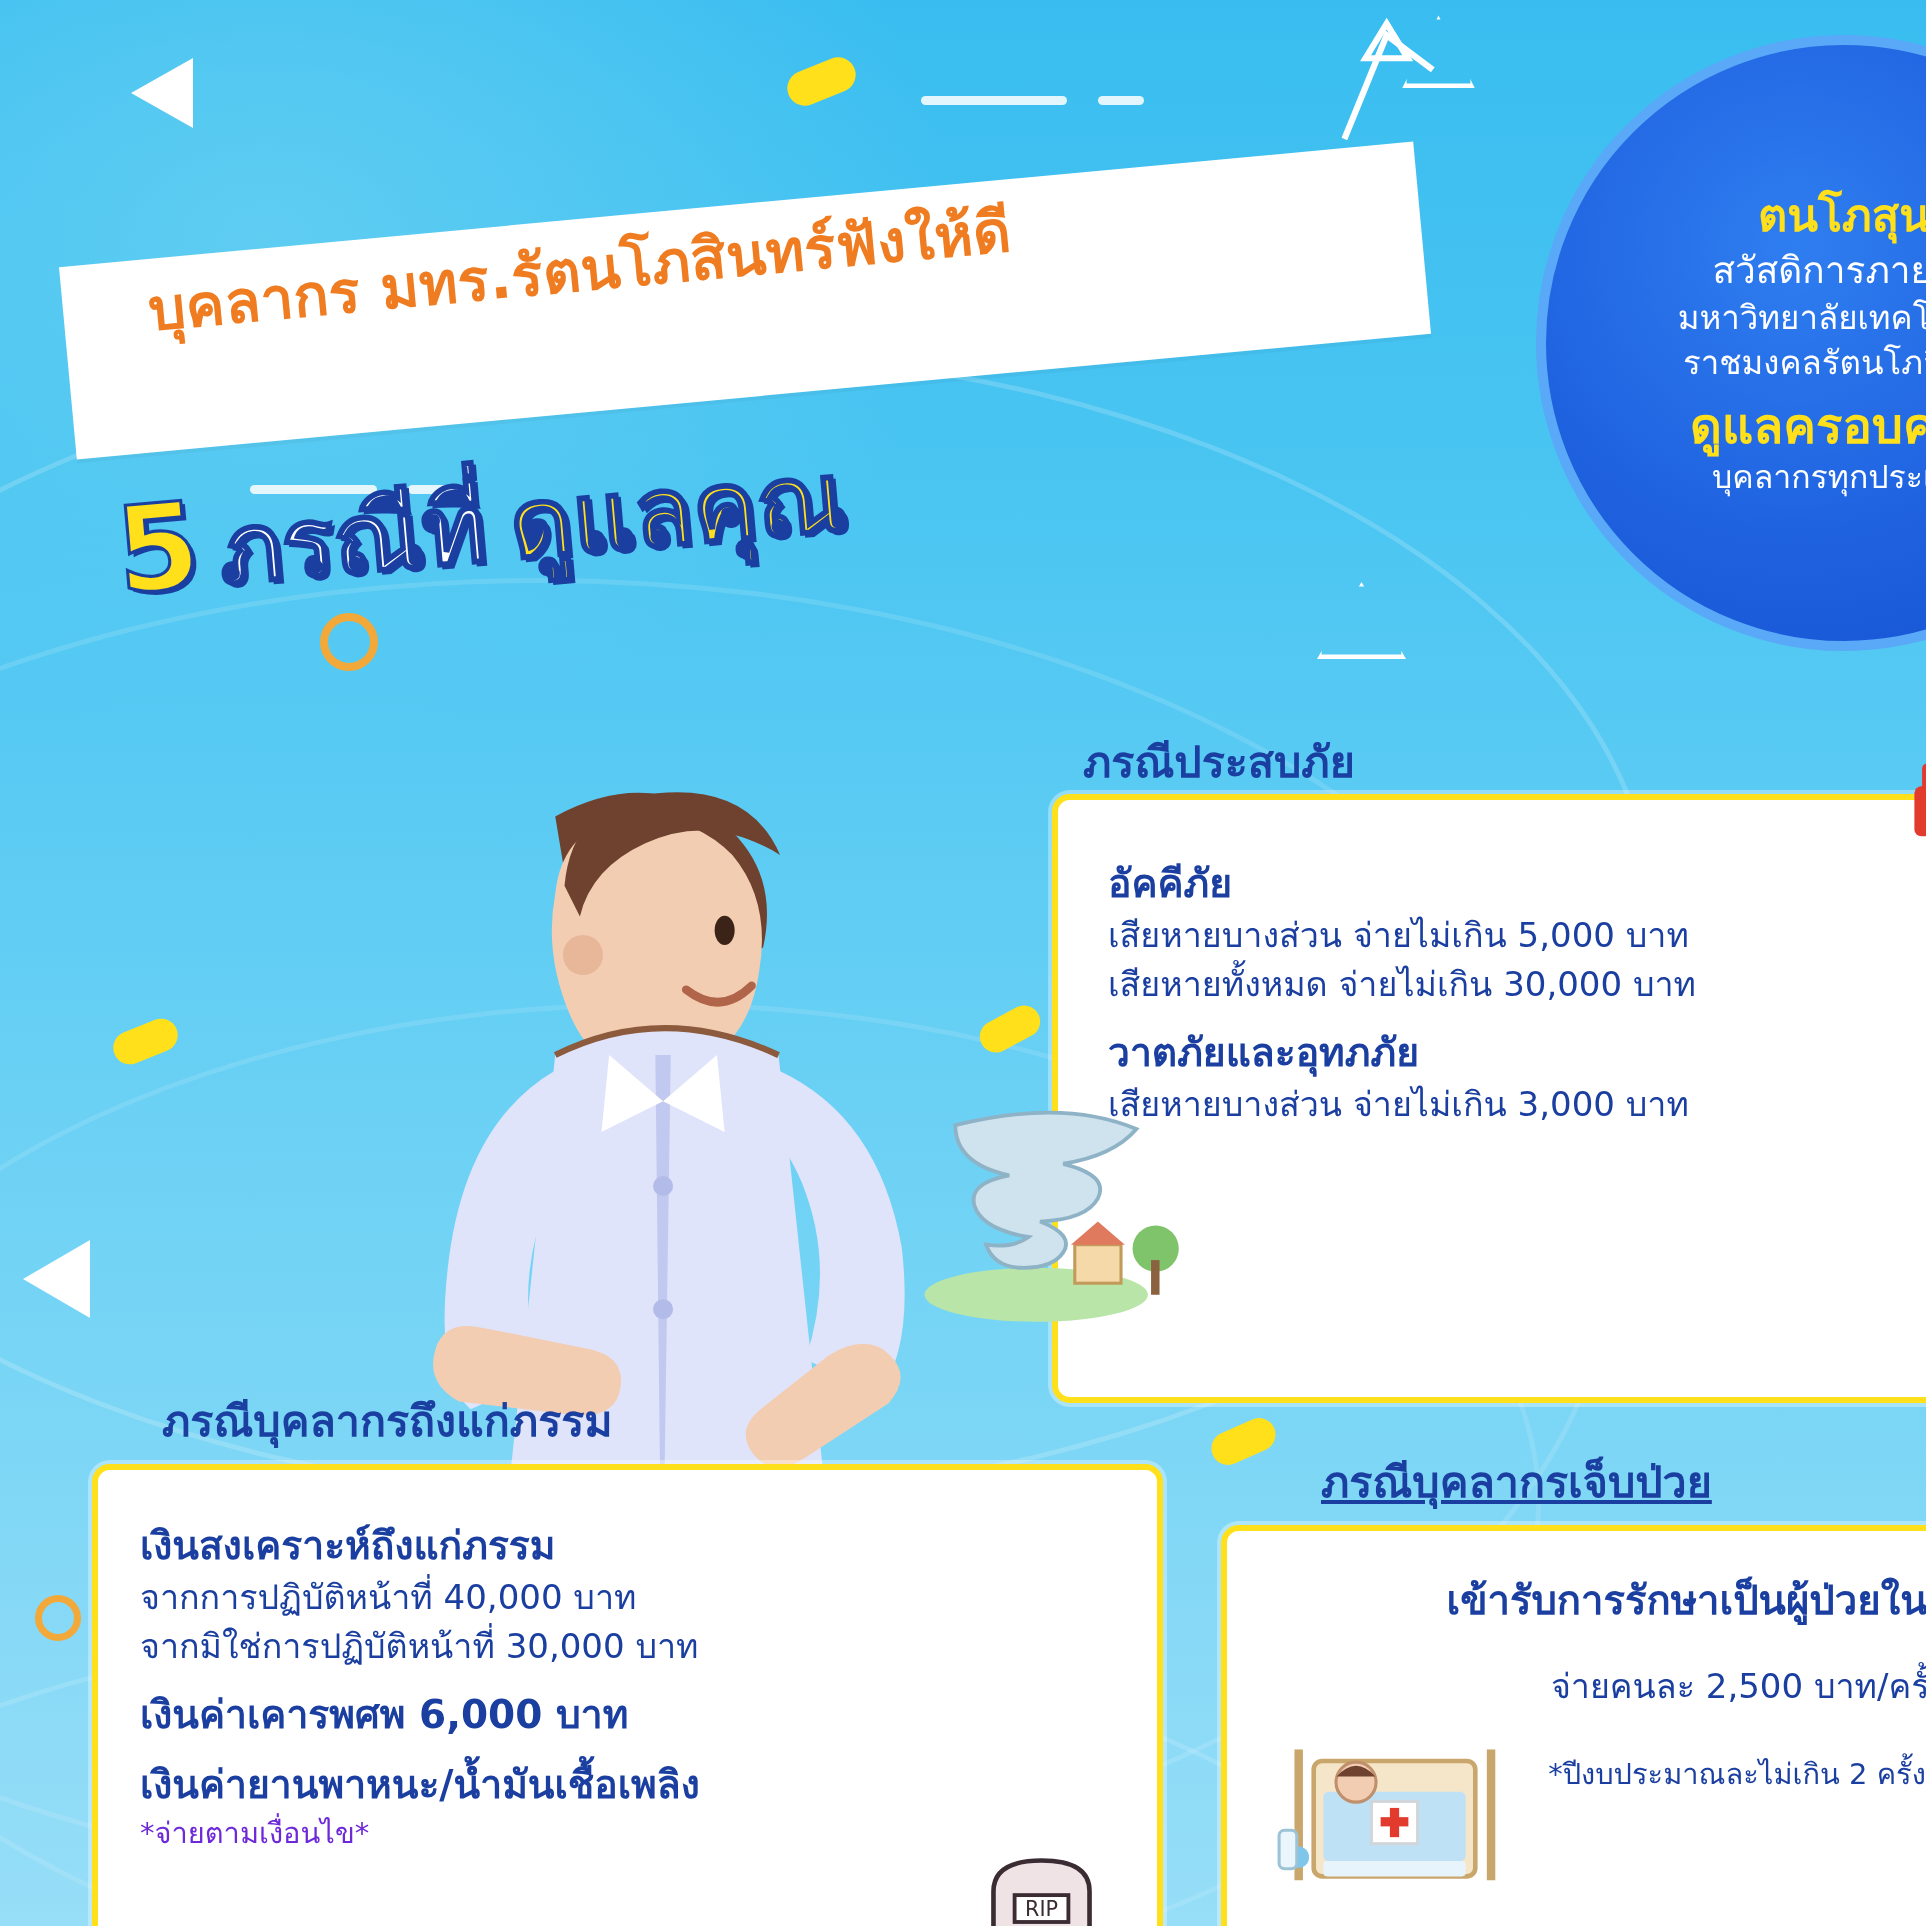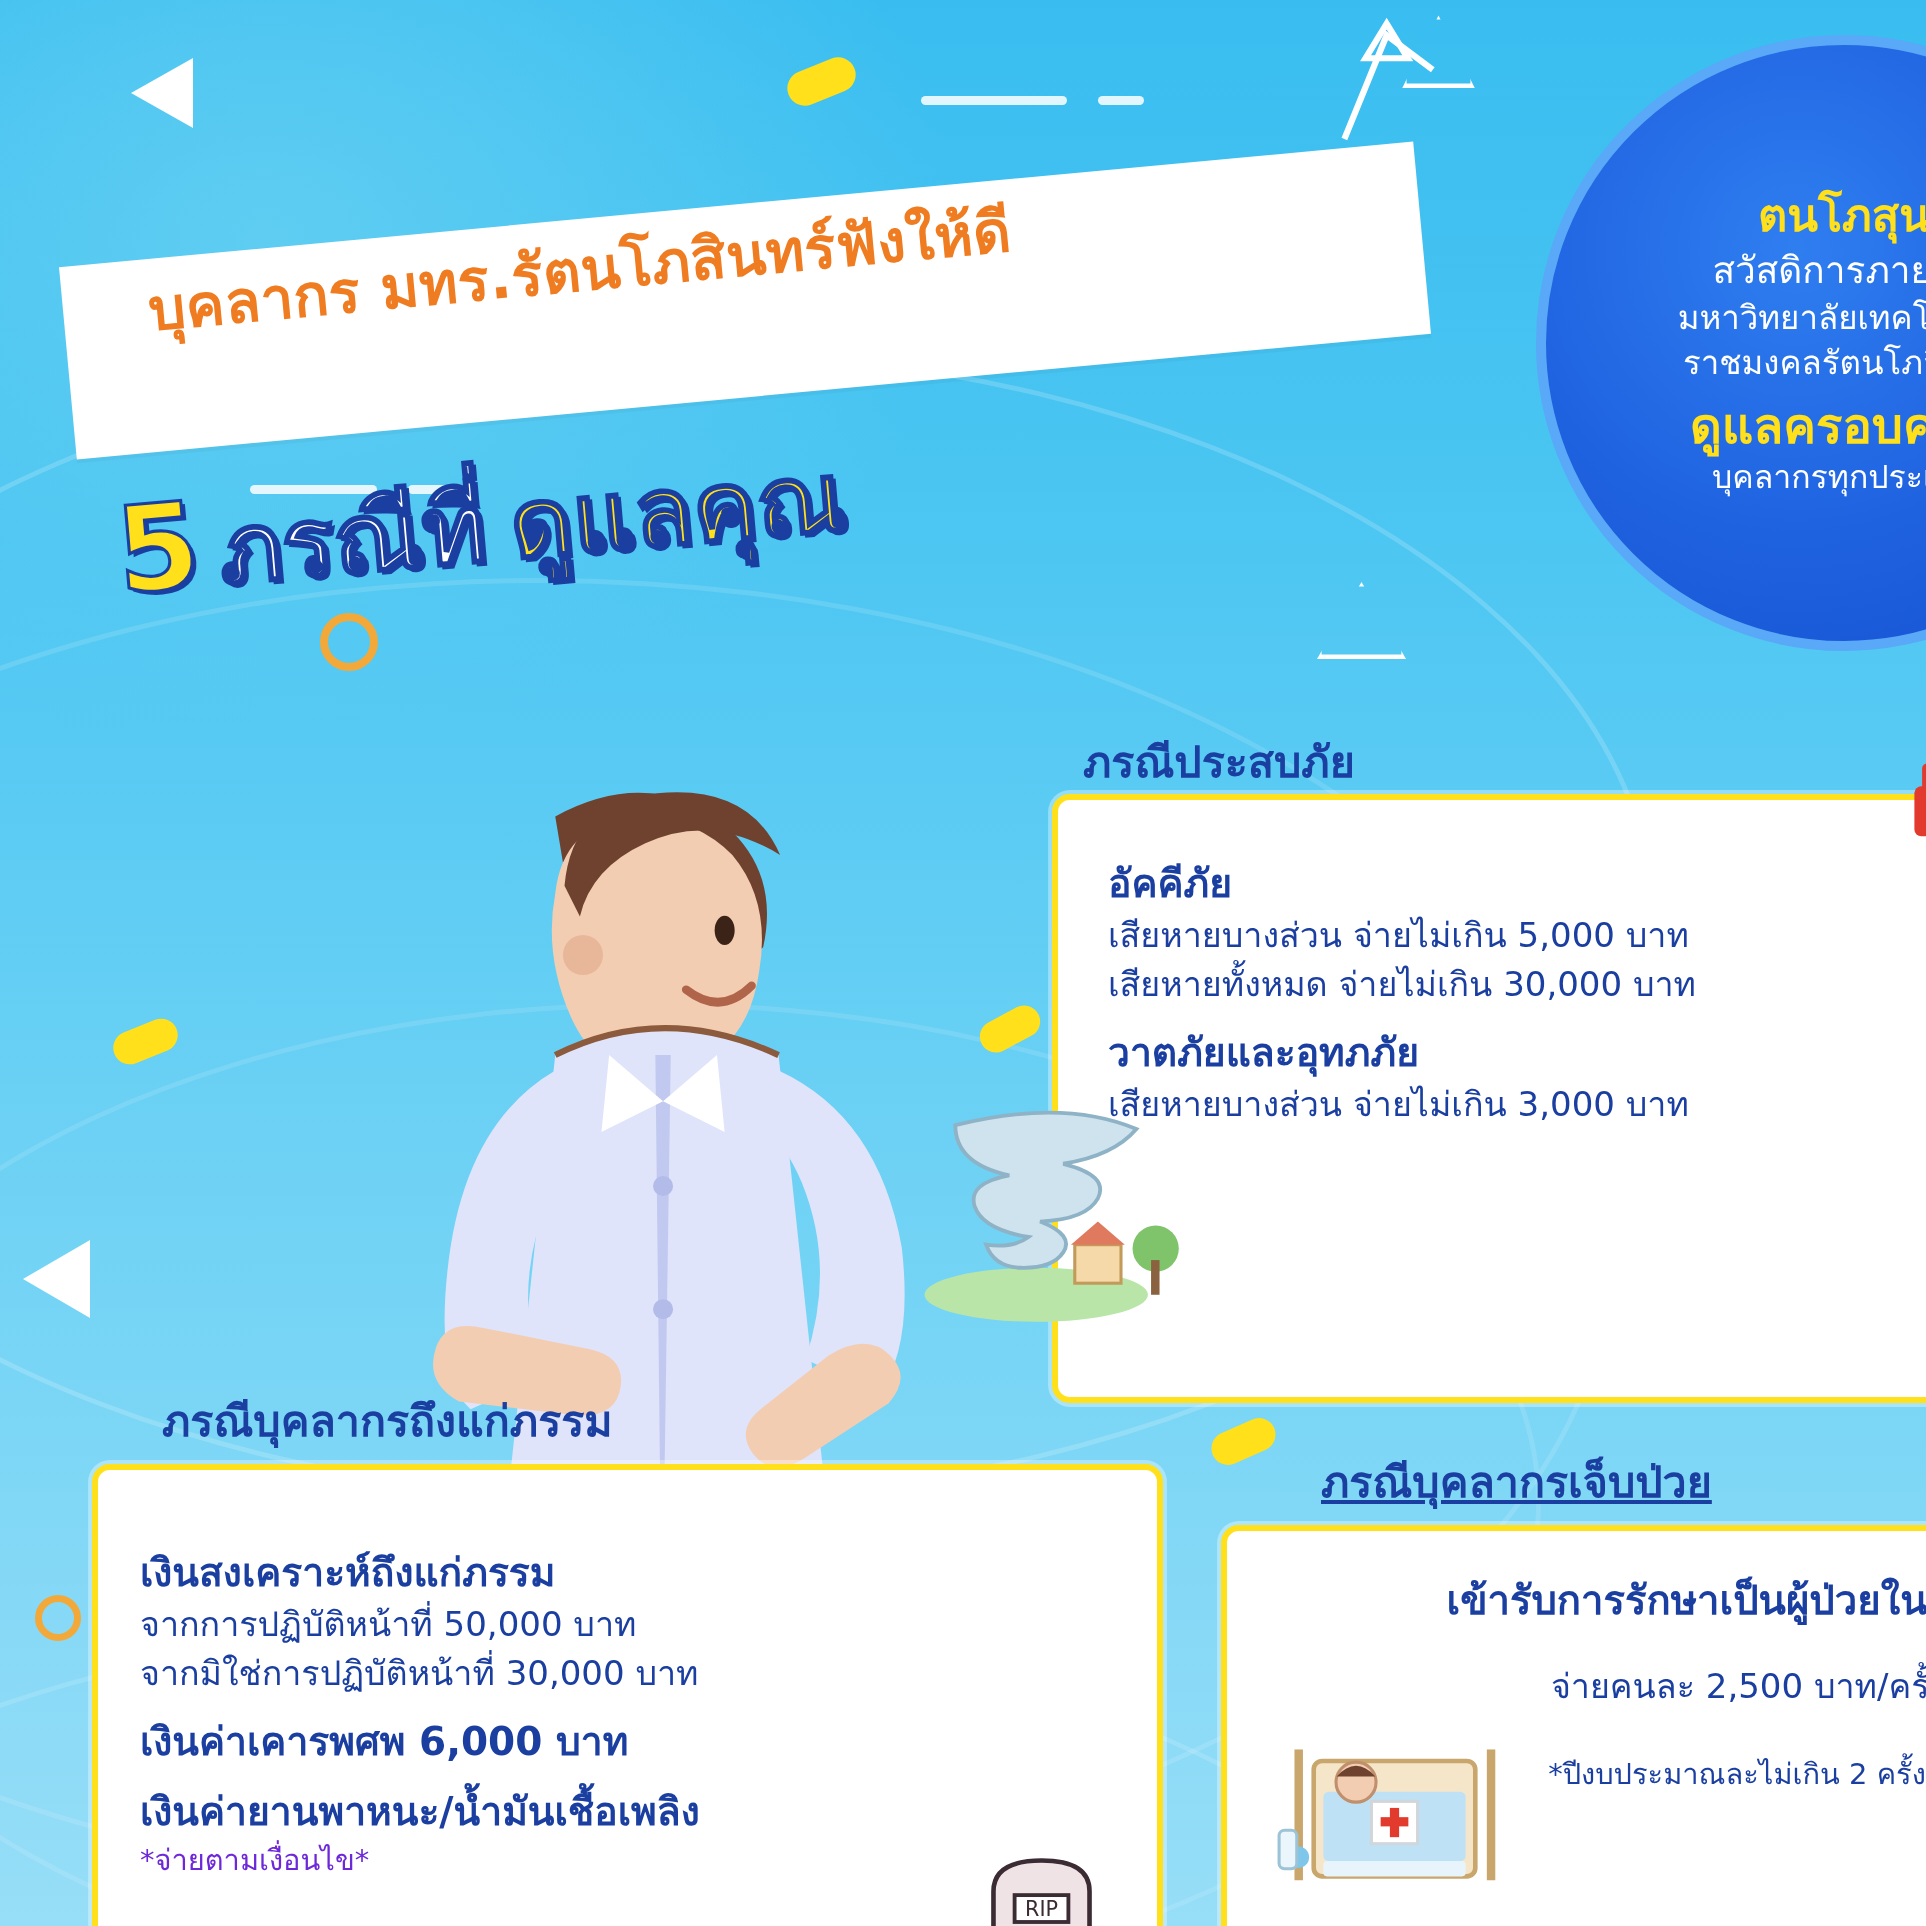--- a/index.html
+++ b/index.html
@@ -264,23 +264,23 @@
     <line x1="440" y1="250" x2="410" y2="340" stroke="#8fa3b4" stroke-width="10"></line>
     <rect x="250" y="370" width="200" height="150" fill="#f3dcb0" stroke="#c29a5a" stroke-width="8"></rect>
     <path d="M230 375 l120 -110 l120 110 z" fill="#e07a5f"></path>
     <rect x="315" y="440" width="70" height="80" fill="#a9703f"></rect>
     <path d="M60 540 q120 -50 240 0 q120 50 300 0 l0 100 l-540 0 z" fill="#7fd0ef"></path>
     <circle cx="130" cy="470" r="55" fill="#7fc36a"></circle>
   </svg>
 
   <div class="sec-title" style="left:162px;top:1387px;">ภรณีบุคลากรถึงแก่ภรรม</div>
   <div class="card" style="left:92px;top:1464px;width:1071px;height:535px;">
-    <div class="inner" style="padding:35px 42px;margin-top:42px;">
+    <div class="inner" style="padding:50px 42px;">
       <div class="h-bold">เงินสงเคราะห์ถึงแก่ภรรม</div>
-      <div class="line">จากการปฏิบัติหน้าที่ 50,000 บาท</div>
+      <div class="line">จากการปฏิบัติหน้าที่ 40,000 บาท</div>
       <div class="line">จากมิใช่การปฏิบัติหน้าที่ 30,000 บาท</div>
       <div class="gap"></div>
       <div class="h-bold">เงินค่าเคารพศพ 6,000 บาท</div>
       <div class="gap"></div>
       <div class="h-bold">เงินค่ายานพาหนะ/น้ำมันเชื้อเพลิง</div>
       <div class="small">*จ่ายตามเงื่อนไข*</div>
     </div>
   </div>
   <svg class="ill" style="left:978px;top:1849px;width:127px;height:146px;" viewBox="0 0 330 380">
     <path d="M40 370 L40 110 Q40 30 165 30 Q290 30 290 110 L290 370 Z" fill="#f0e3e6" stroke="#3b2b33" stroke-width="12"></path>

